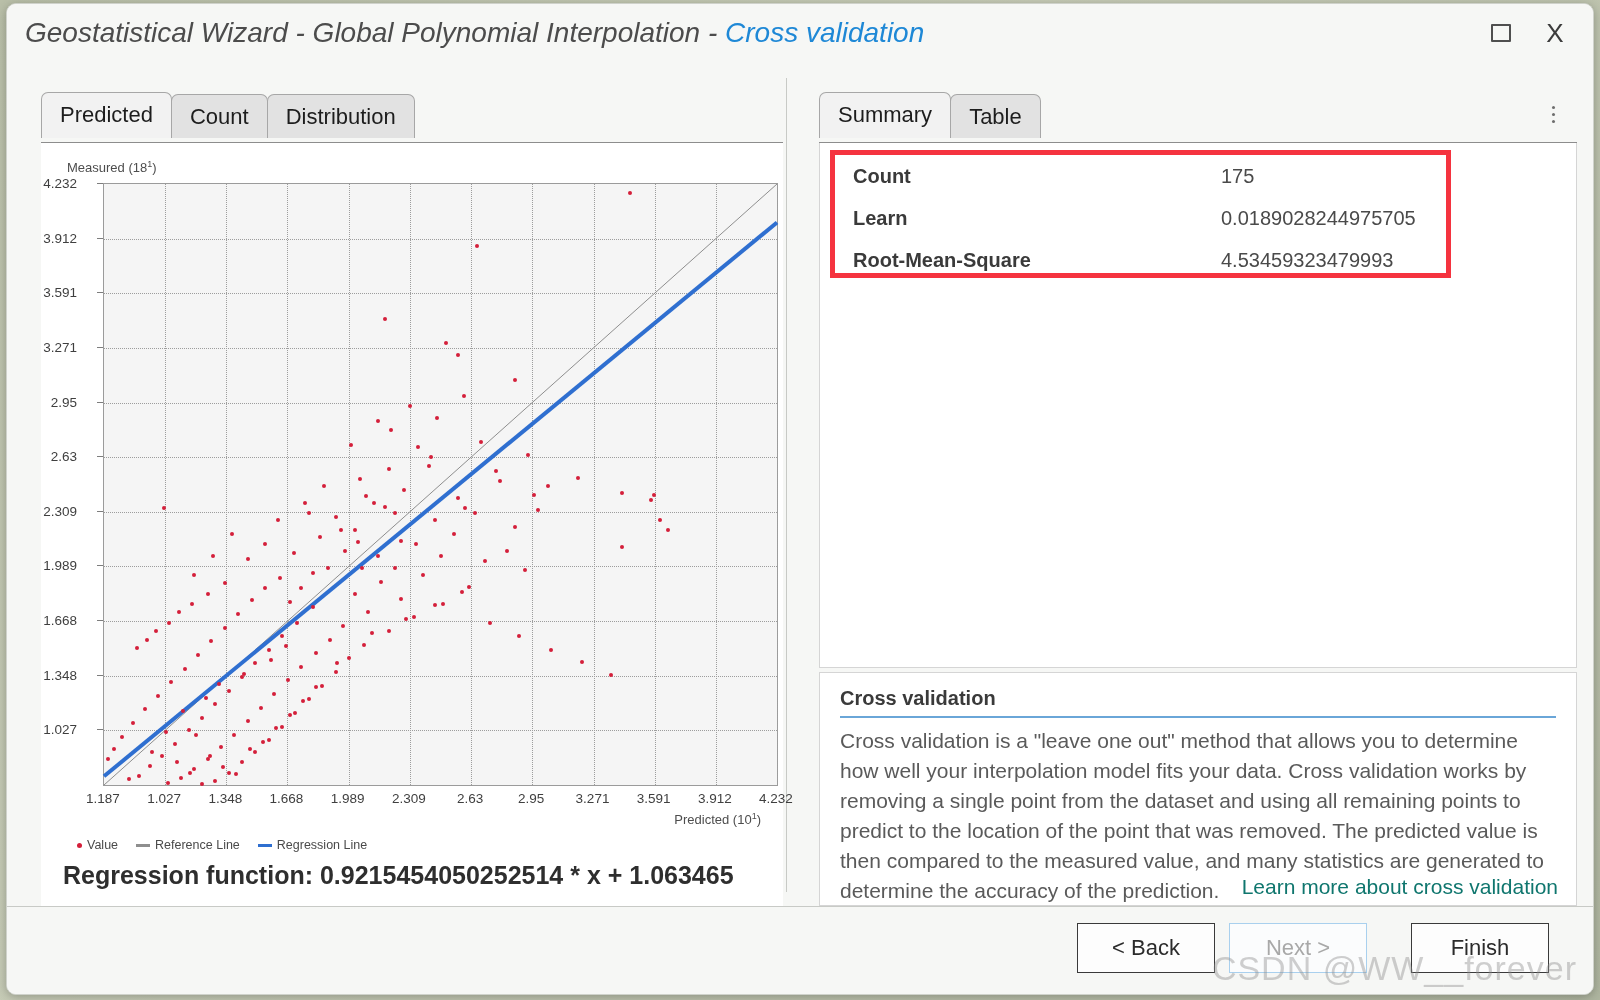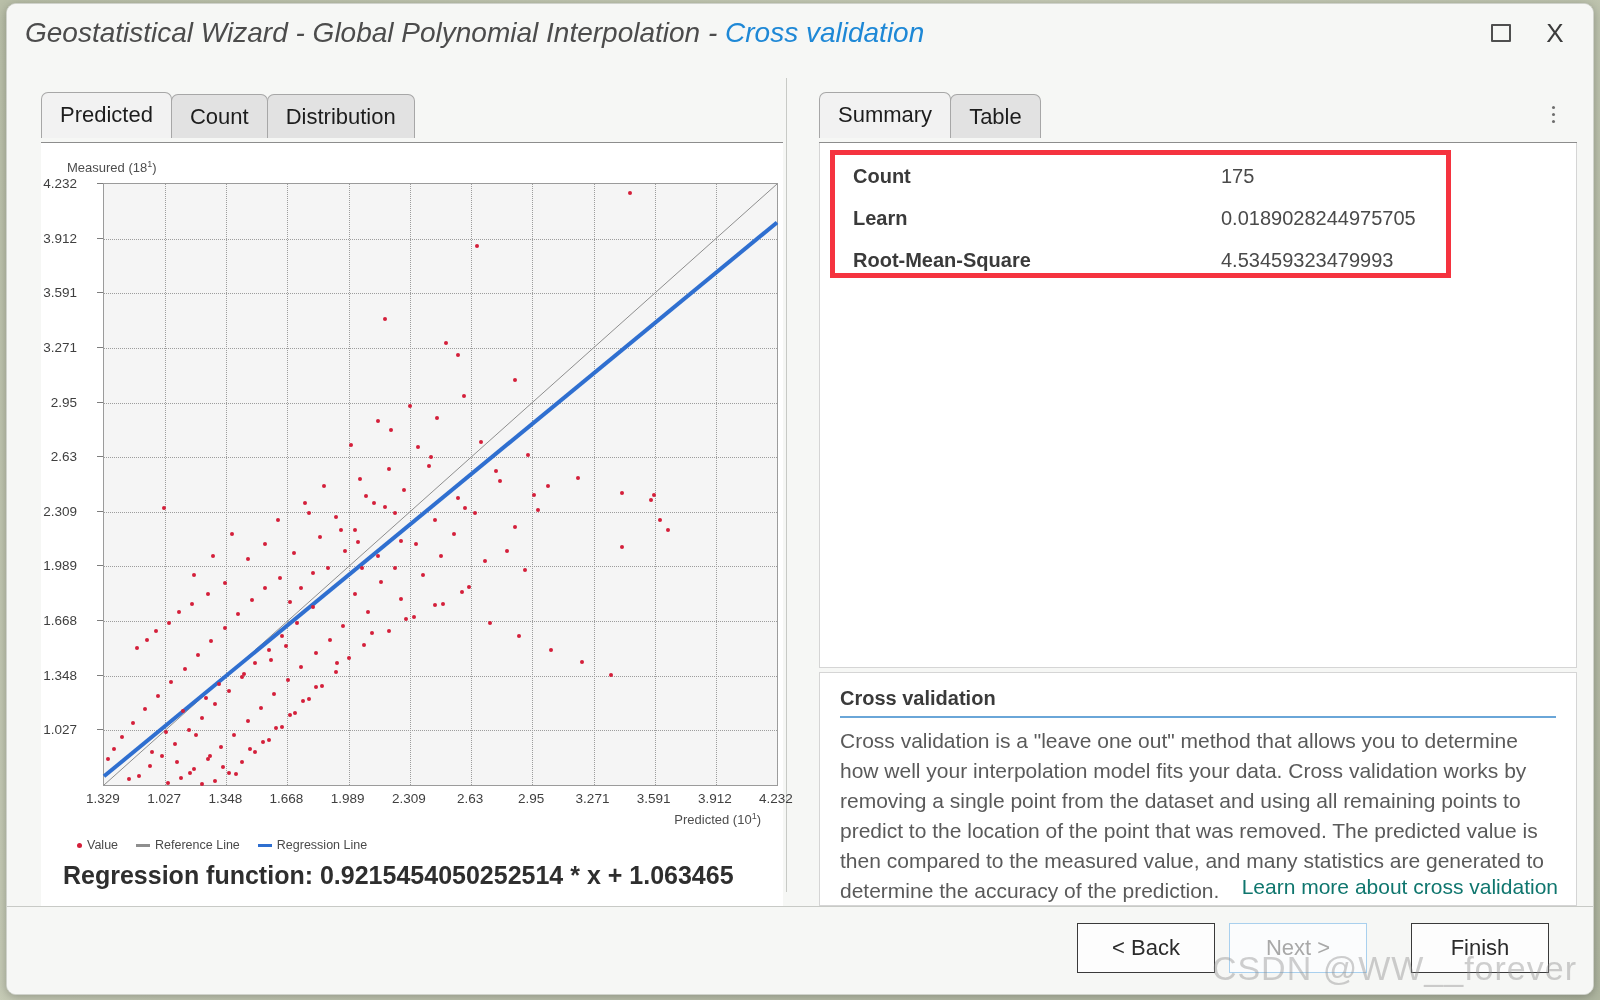--- a/index.html
+++ b/index.html
@@ -472,21 +472,21 @@
             <div class="ytick" style="top: 422.424px; right: 706px;">1.989</div>
             <div class="ytick-mark" style="top: 422.424px; left: 56px;"></div>
             <div class="ytick" style="top: 477.153px; right: 706px;">1.668</div>
             <div class="ytick-mark" style="top: 477.153px; left: 56px;"></div>
             <div class="ytick" style="top: 531.712px; right: 706px;">1.348</div>
             <div class="ytick-mark" style="top: 531.712px; left: 56px;"></div>
             <div class="ytick" style="top: 586.441px; right: 706px;">1.027</div>
             <div class="ytick-mark" style="top: 586.441px; left: 56px;"></div>
           </div>
         <div id="xticks">
-            <div class="xtick" style="left: 62px;">1.329</div>
+            <div class="xtick" style="left: 62px;">1.187</div>
             <div class="xtick" style="left: 123.095px;">1.027</div>
             <div class="xtick" style="left: 184.381px;">1.348</div>
             <div class="xtick" style="left: 245.476px;">1.668</div>
             <div class="xtick" style="left: 306.762px;">1.989</div>
             <div class="xtick" style="left: 367.857px;">2.309</div>
             <div class="xtick" style="left: 429.143px;">2.63</div>
             <div class="xtick" style="left: 490.238px;">2.95</div>
             <div class="xtick" style="left: 551.524px;">3.271</div>
             <div class="xtick" style="left: 612.619px;">3.591</div>
             <div class="xtick" style="left: 673.905px;">3.912</div>

